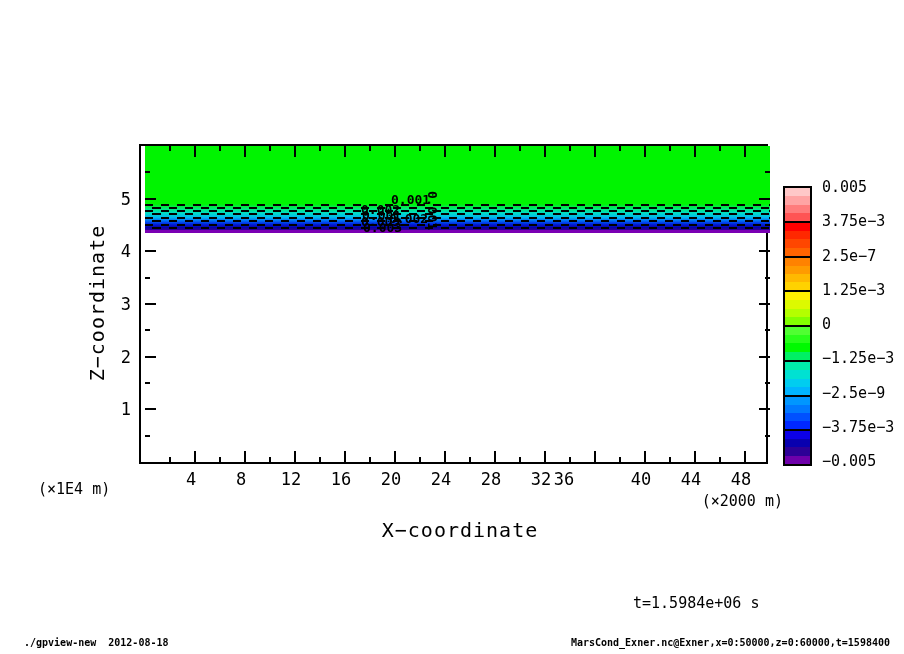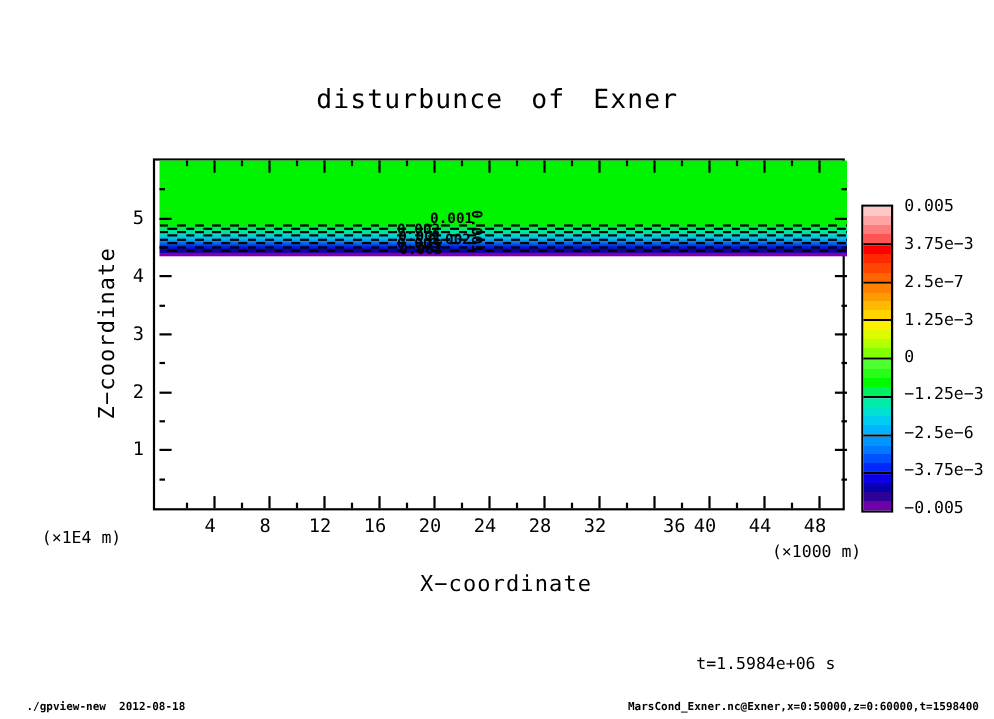--- a/index.html
+++ b/index.html
@@ -37,21 +37,20 @@
         border:2px solid #000;display:flex;flex-direction:column;}
   .cbar-seg{flex:1;border-bottom:2px solid #000;}
   .cbar-seg:last-child{border-bottom:none;}
   .cbar-lab{position:absolute;left:822px;font-size:15px;transform:translateY(-50%);white-space:nowrap;}
 </style>
 </head>
 <body>
 
 <div class="canvas">
 
-  <div class="title">disturbunce of Exner</div>
 
   <div class="plot">
     <div class="plot-inner">
       <div class="fill-zero"></div>
       <div class="band"></div>
       <div class="purple-line"></div>
       <div id="contour-lines">
           <div class="cline" style="top: 57.9867px; background-position-x: 0px;"></div>
           <div class="cline" style="top: 61.1467px; background-position-x: 8px;"></div>
           <div class="cline" style="top: 64.3067px; background-position-x: 0px;"></div>
@@ -147,36 +146,36 @@
 
   <div id="xtick-labels">
       <div class="xlab" style="left: 169px; top: 469px;">4</div>
       <div class="xlab" style="left: 219px; top: 469px;">8</div>
       <div class="xlab" style="left: 269px; top: 469px;">12</div>
       <div class="xlab" style="left: 319px; top: 469px;">16</div>
       <div class="xlab" style="left: 369px; top: 469px;">20</div>
       <div class="xlab" style="left: 419px; top: 469px;">24</div>
       <div class="xlab" style="left: 469px; top: 469px;">28</div>
       <div class="xlab" style="left: 519px; top: 469px;">32</div>
-      <div class="xlab" style="left: 591px; top: 469px;">36</div>
+      <div class="xlab" style="left: 542px; top: 469px;">36</div>
       <div class="xlab" style="left: 619px; top: 469px;">40</div>
       <div class="xlab" style="left: 669px; top: 469px;">44</div>
       <div class="xlab" style="left: 719px; top: 469px;">48</div>
     </div>
   <div id="ytick-labels">
       <div class="ylab" style="left: 95px; top: 399.333px;">1</div>
       <div class="ylab" style="left: 95px; top: 346.667px;">2</div>
       <div class="ylab" style="left: 95px; top: 294px;">3</div>
       <div class="ylab" style="left: 95px; top: 241.333px;">4</div>
       <div class="ylab" style="left: 95px; top: 188.667px;">5</div>
     </div>
 
   <div class="yaxis-label">Z−coordinate</div>
   <div class="yunits">(×1E4 m)</div>
-  <div class="xunits">(×1000 m)</div>
+  <div class="xunits">(×2000 m)</div>
   <div class="xaxis-label">X−coordinate</div>
 
   <div class="tstamp">t=1.5984e+06 s</div>
 
   <div class="cbar" id="cbar">
       <div class="cbar-seg" style="background: linear-gradient(rgb(255, 200, 200) 0px, rgb(255, 200, 200) 25%, rgb(255, 164, 164) 25%, rgb(255, 164, 164) 50%, rgb(255, 124, 124) 50%, rgb(255, 124, 124) 75%, rgb(255, 84, 84) 75%, rgb(255, 84, 84) 100%);"></div>
       <div class="cbar-seg" style="background: linear-gradient(rgb(255, 0, 0) 0px, rgb(255, 0, 0) 25%, rgb(255, 40, 0) 25%, rgb(255, 40, 0) 50%, rgb(255, 70, 0) 50%, rgb(255, 70, 0) 75%, rgb(255, 100, 0) 75%, rgb(255, 100, 0) 100%);"></div>
       <div class="cbar-seg" style="background: linear-gradient(rgb(255, 130, 0) 0px, rgb(255, 130, 0) 25%, rgb(255, 155, 0) 25%, rgb(255, 155, 0) 50%, rgb(255, 185, 0) 50%, rgb(255, 185, 0) 75%, rgb(255, 210, 0) 75%, rgb(255, 210, 0) 100%);"></div>
       <div class="cbar-seg" style="background: linear-gradient(rgb(255, 240, 0) 0px, rgb(255, 240, 0) 25%, rgb(220, 250, 0) 25%, rgb(220, 250, 0) 50%, rgb(180, 255, 0) 50%, rgb(180, 255, 0) 75%, rgb(130, 255, 0) 75%, rgb(130, 255, 0) 100%);"></div>
       <div class="cbar-seg" style="background: linear-gradient(rgb(80, 255, 50) 0px, rgb(80, 255, 50) 25%, rgb(40, 255, 25) 25%, rgb(40, 255, 25) 50%, rgb(0, 250, 0) 50%, rgb(0, 250, 0) 75%, rgb(0, 240, 100) 75%, rgb(0, 240, 100) 100%);"></div>
@@ -184,21 +183,21 @@
       <div class="cbar-seg" style="background: linear-gradient(rgb(0, 150, 255) 0px, rgb(0, 150, 255) 25%, rgb(0, 120, 255) 25%, rgb(0, 120, 255) 50%, rgb(0, 80, 255) 50%, rgb(0, 80, 255) 75%, rgb(0, 40, 255) 75%, rgb(0, 40, 255) 100%);"></div>
       <div class="cbar-seg" style="background: linear-gradient(rgb(12, 0, 230) 0px, rgb(12, 0, 230) 25%, rgb(8, 0, 175) 25%, rgb(8, 0, 175) 50%, rgb(45, 0, 150) 50%, rgb(45, 0, 150) 75%, rgb(110, 0, 170) 75%, rgb(110, 0, 170) 100%);"></div>
     </div>
   <div id="cbar-labels">
       <div class="cbar-lab" style="top: 187px;">0.005</div>
       <div class="cbar-lab" style="top: 221.25px;">3.75e−3</div>
       <div class="cbar-lab" style="top: 255.5px;">2.5e−7</div>
       <div class="cbar-lab" style="top: 289.75px;">1.25e−3</div>
       <div class="cbar-lab" style="top: 324px;">0</div>
       <div class="cbar-lab" style="top: 358.25px;">−1.25e−3</div>
-      <div class="cbar-lab" style="top: 392.5px;">−2.5e−6</div>
+      <div class="cbar-lab" style="top: 392.5px;">−2.5e−9</div>
       <div class="cbar-lab" style="top: 426.75px;">−3.75e−3</div>
       <div class="cbar-lab" style="top: 461px;">−0.005</div>
     </div>
 
   <div class="footer footer-left">./gpview-new  2012-08-18</div>
   <div class="footer footer-right">MarsCond_Exner.nc@Exner,x=0:50000,z=0:60000,t=1598400</div>
 
 </div>
 
 </body></html>

